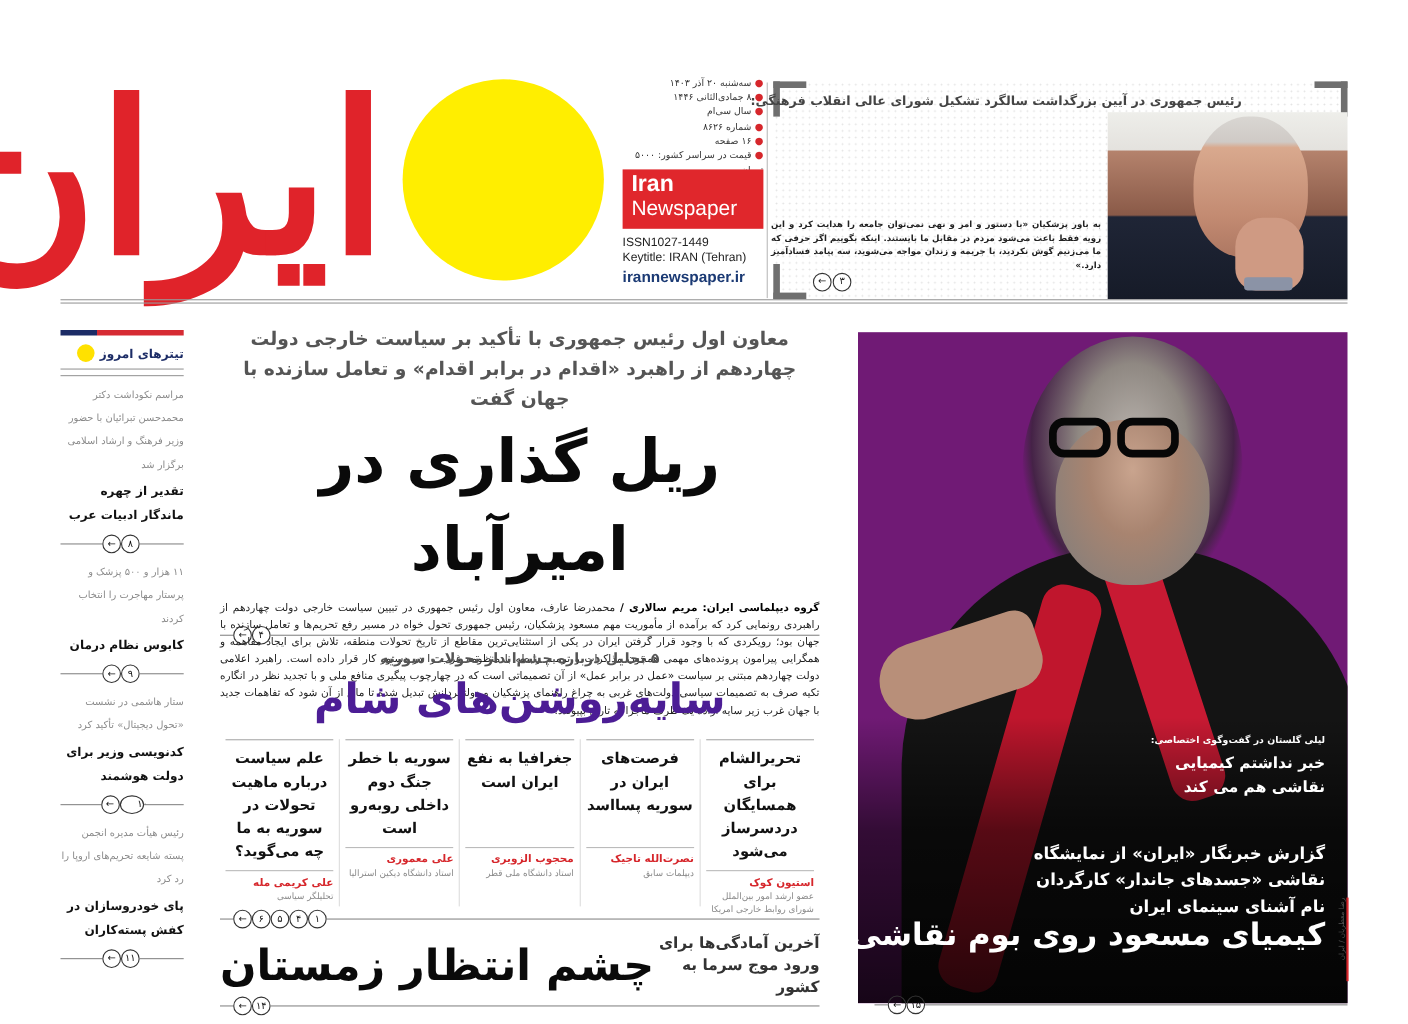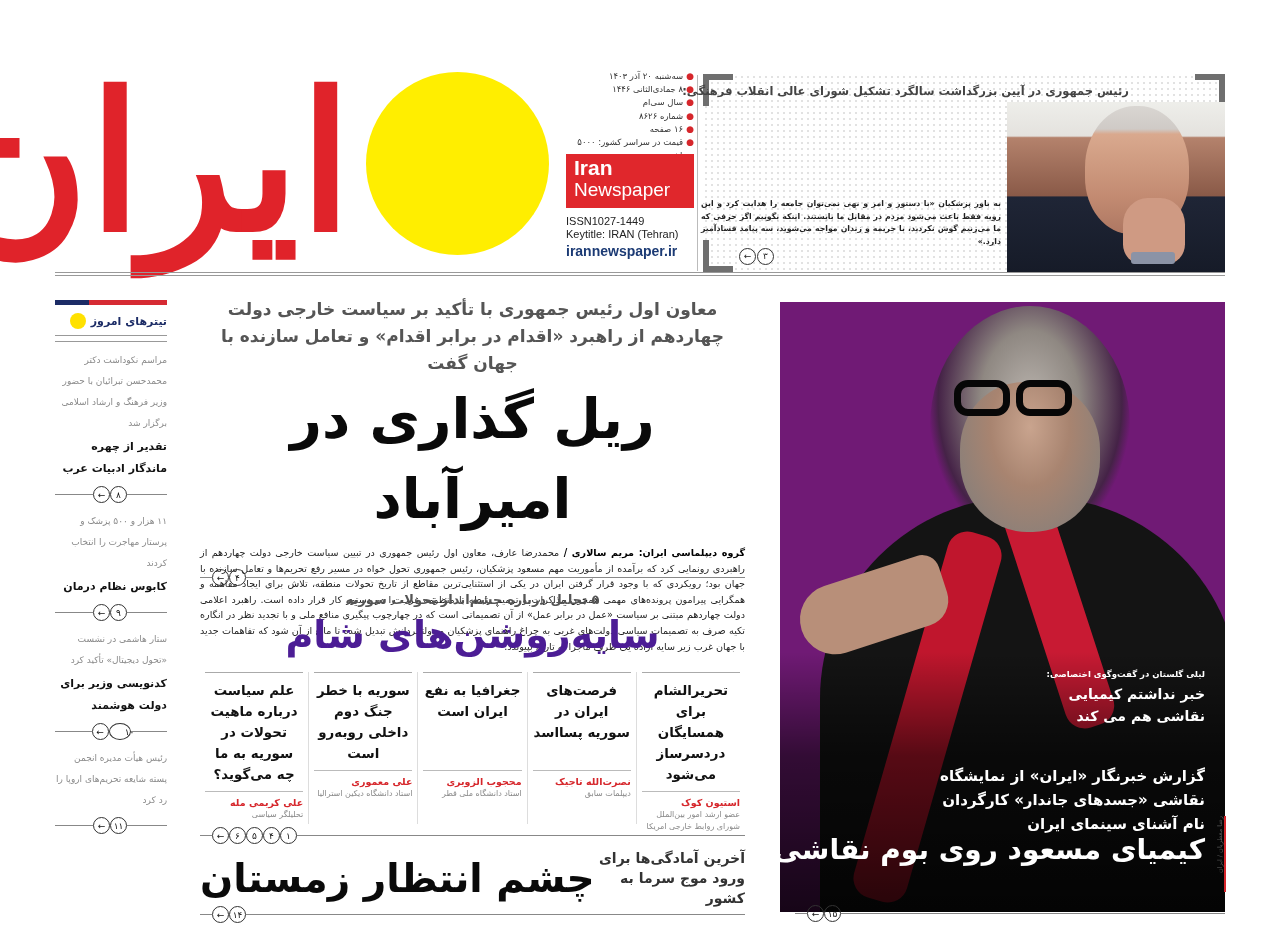--- a/index.html
+++ b/index.html
@@ -183,20 +183,21 @@
     <div class="sref">
       <span class="rule" style="max-width:38px"></span>
       <span style="display:inline-flex;align-items:center;justify-content:center;width:17px;height:17px;border:1px solid #333;border-radius:50%;font-size:9px;">←</span>
       <span style="display:inline-flex;align-items:center;justify-content:center;width:17px;height:17px;border:1px solid #333;border-radius:50%;font-size:9px;padding-left:20px;">۱۰</span>
       <span class="rule"></span>
     </div>
   </div>
 
   <div class="sb-item">
     <div class="kick">رئیس هیأت مدیره انجمن پسته شایعه تحریم‌های اروپا را رد کرد</div>
+    <div class="ttl">پای خودروسازان در کفش پسته‌کاران</div>
     <div class="sref">
       <span class="rule" style="max-width:38px"></span>
       <span style="display:inline-flex;align-items:center;justify-content:center;width:17px;height:17px;border:1px solid #333;border-radius:50%;font-size:9px;">←</span>
       <span style="display:inline-flex;align-items:center;justify-content:center;width:17px;height:17px;border:1px solid #333;border-radius:50%;font-size:9px;">۱۱</span>
       <span class="rule"></span>
     </div>
   </div>
 </div>
 
 <div class="abs center">

